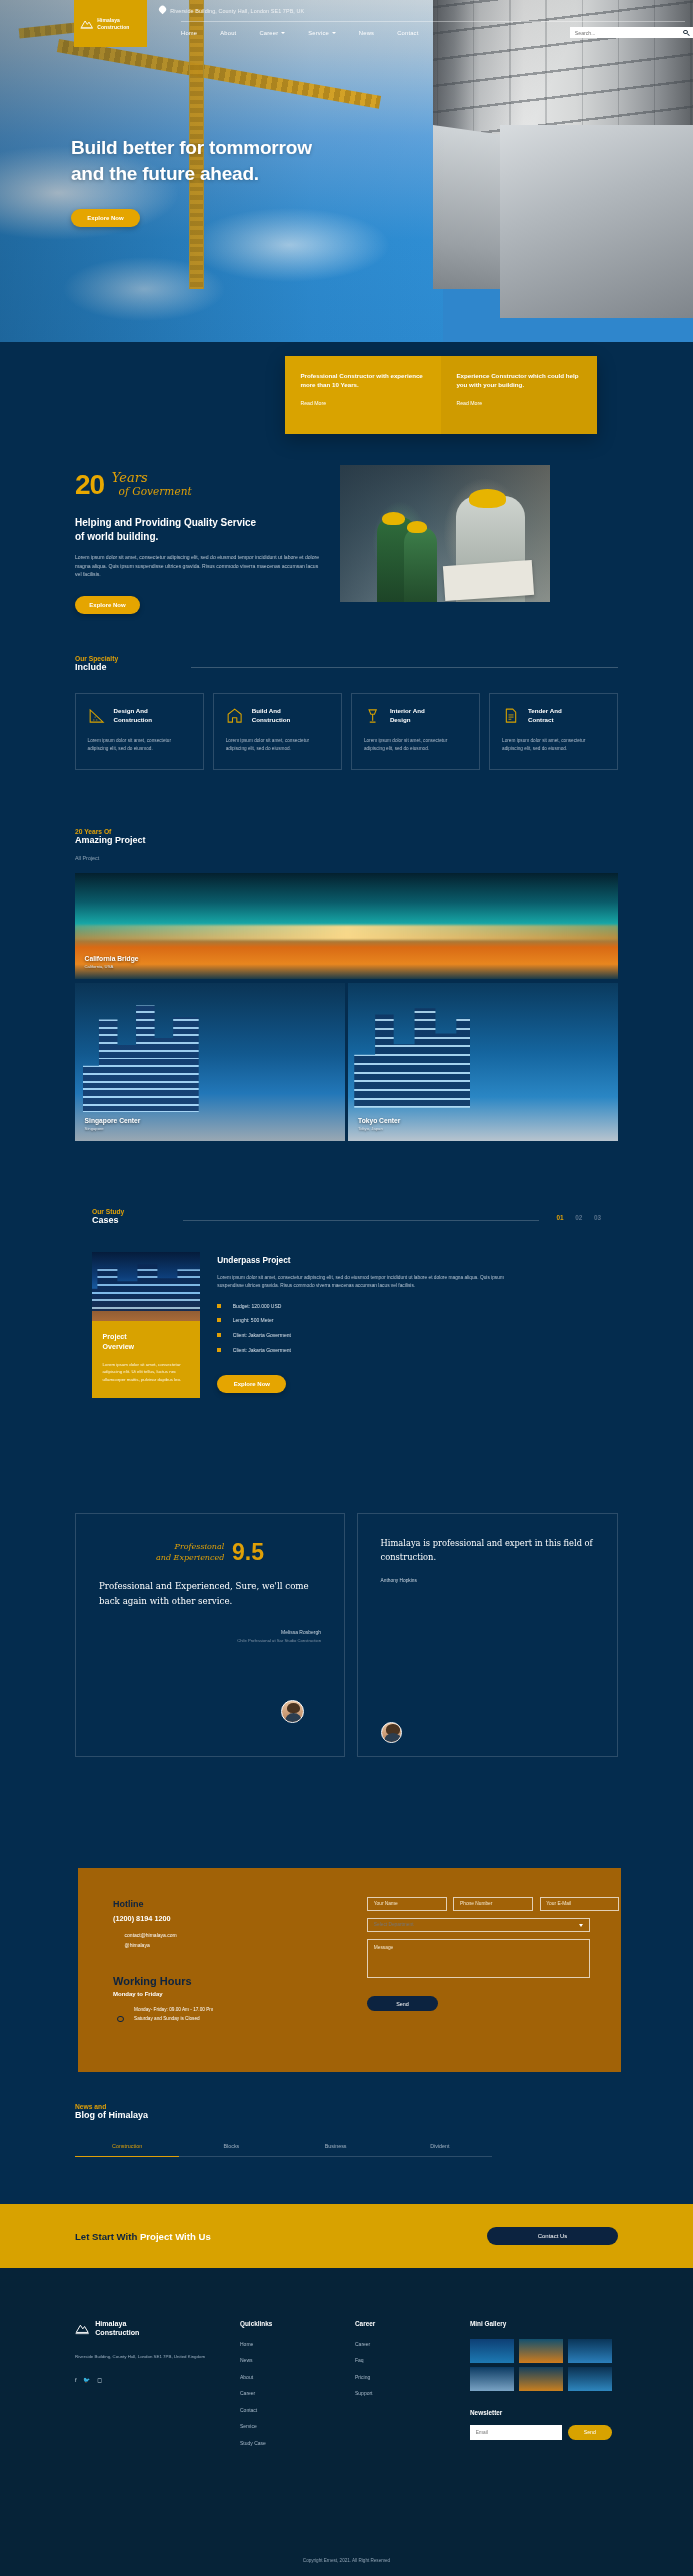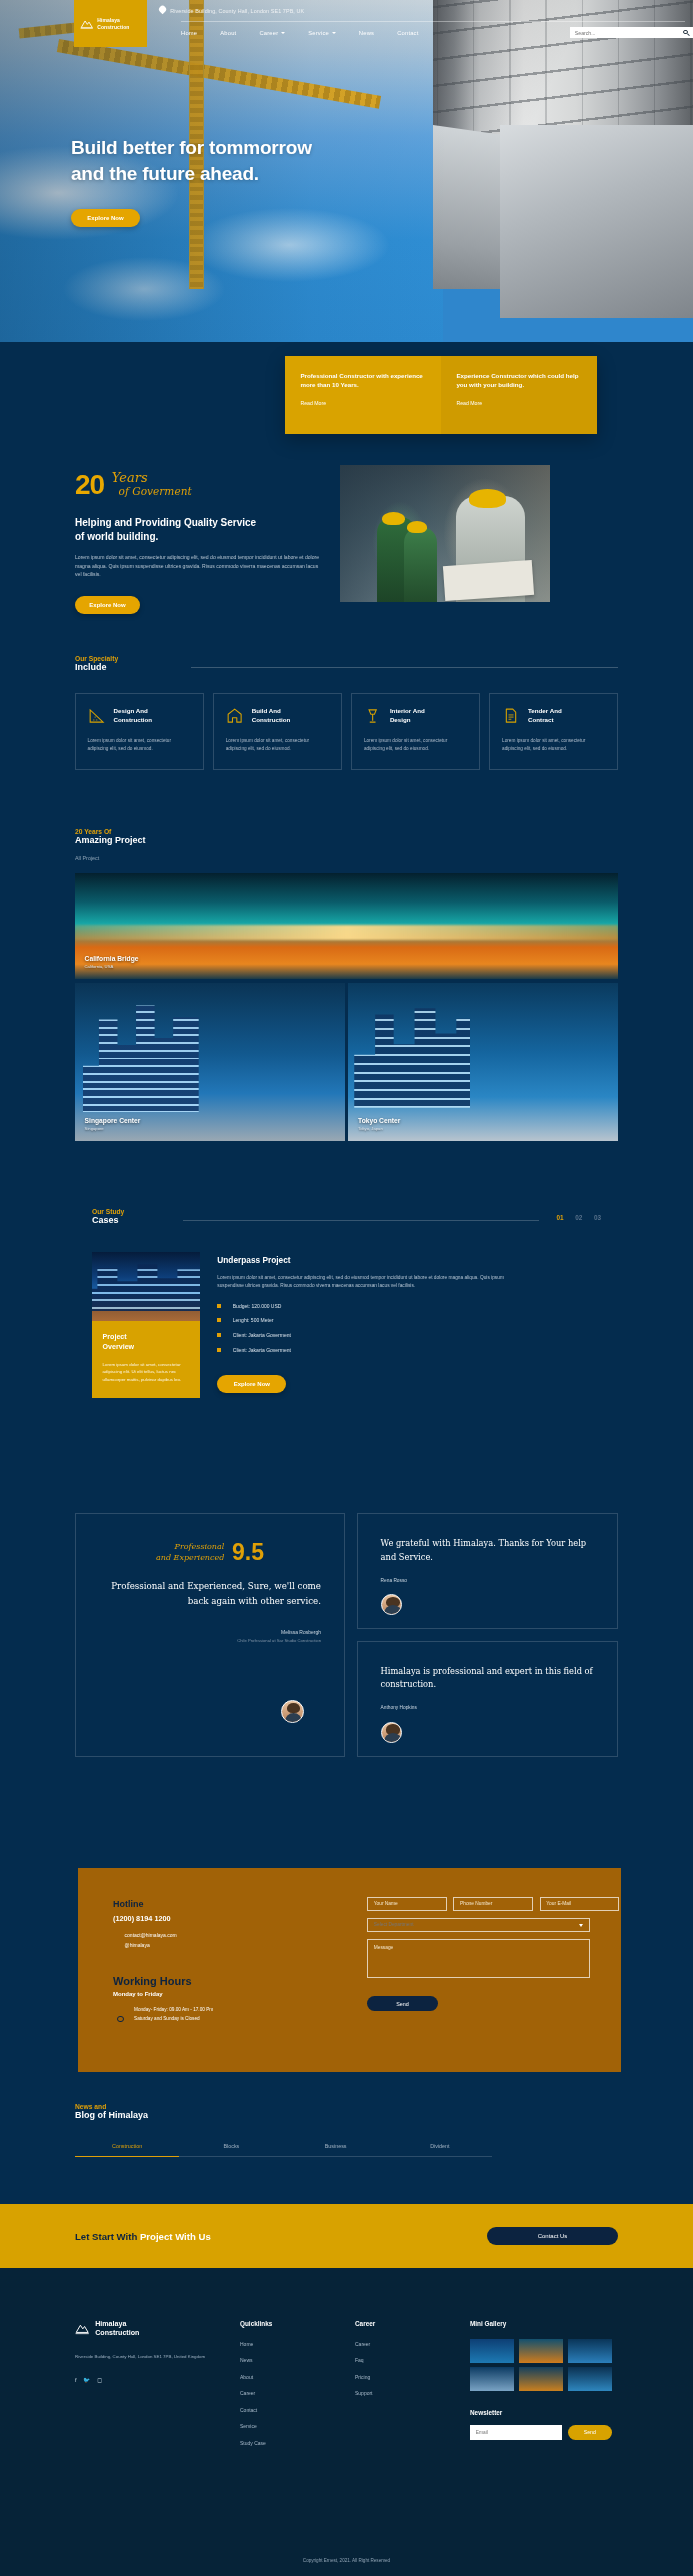--- a/index.html
+++ b/index.html
@@ -228,21 +228,21 @@
   .case-li .txt{ color:#dbe4ec; font-size:5px;}
   .case-btn{ width:69px; height:18.3px; margin-top:13.5px;}
 
   
   .sec-test{ position:absolute; left:0; top:1513px; width:693px; display:flex; gap:11.6px; padding:0 75px;}
   .tcard{ border:1px solid rgba(255,255,255,.16); }
   .tleft{ width:270px; height:244px; padding:27px 23px 0 23px; position:relative;}
   .score-row{ display:flex; align-items:center; justify-content:center; gap:7.7px;}
   .score-lbl{ font-family:"DejaVu Serif",serif; font-style:italic; color:#e0a007; font-size:8px; line-height:10.6px; text-align:right;}
   .score-num{ color:#e0a007; font-size:23px; font-weight:700; line-height:23px;}
-  .tquote{ color:#fff; font-family:"DejaVu Serif",serif; font-size:8.7px; line-height:14.4px; text-align:right; margin-top:15.4px;}
+  .tquote{ color:#fff; font-family:"DejaVu Serif",serif; font-size:8.7px; line-height:14.4px; text-align:left; margin-top:15.4px;}
   .tname{ color:#cbd7e2; font-size:5px; text-align:right; margin-top:21px;}
   .trole{ color:#7f93a6; font-size:4.2px; text-align:right; margin-top:2.9px;}
   .avatar{ width:23px; height:23px; border-radius:50%; border:1.9px solid #fff; overflow:hidden; position:relative;
     background:linear-gradient(#e8c4a2,#b8825a);}
   .avatar::before{content:"";position:absolute;left:4.8px;top:1.9px;width:13.5px;height:10.6px;border-radius:50% 50% 40% 40%;background:#4a3421;}
   .avatar::after{content:"";position:absolute;left:2.9px;bottom:0;width:17.3px;height:8.7px;border-radius:8.7px 8.7px 0 0;background:#2c3e50;}
   .tleft .avatar{ position:absolute; right:40px; bottom:33px;}
   .tright{ flex:1; display:flex; flex-direction:column; gap:11.6px;}
   .tr-card{ border:1px solid rgba(255,255,255,.16); flex:1; padding:23px 23px 0 23px; position:relative;}
   .tr-q{ color:#fff; font-family:"DejaVu Serif",serif; font-size:8.3px; line-height:13.5px;}
@@ -581,25 +581,20 @@
         </div>
         <div class="score-num">9.5</div>
       </div>
       <div class="tquote">Professional and Experienced, Sure, we'll come back again with other service.</div>
       <div class="tname">Melissa Rosbergh</div>
       <div class="trole">Chile Professional at Sar Studio Construction</div>
       <div class="avatar"></div>
     </div>
     <div class="tright">
       <div class="tr-card">
-        <div class="tr-q">We grateful with Himalaya. Thanks for Your help and Service.</div>
-        <div class="tr-n">Rena Rosso</div>
-        <div class="avatar"></div>
-      </div>
-      <div class="tr-card">
         <div class="tr-q">Himalaya is professional and expert in this field of construction.</div>
         <div class="tr-n">Anthony Hopkins</div>
         <div class="avatar"></div>
       </div>
     </div>
   </div>
 
   <div class="sec-contact">
     <div class="ct-left">
       <div class="ct-h">Hotline</div>

